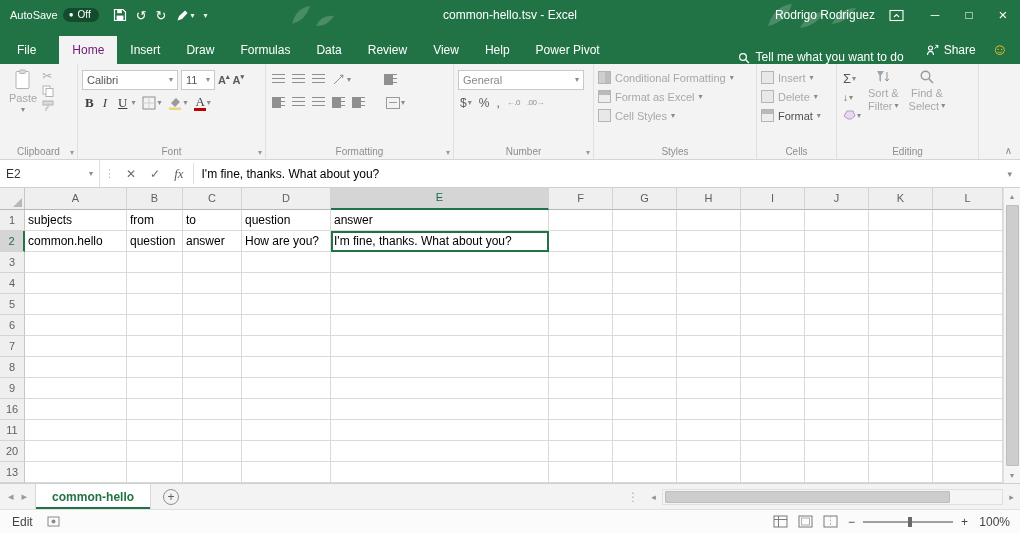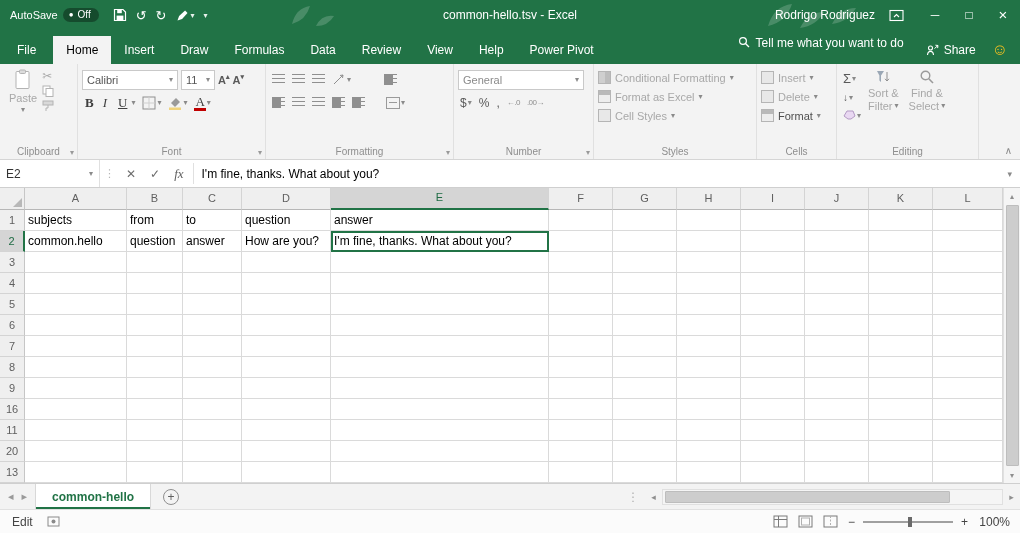--- a/index.html
+++ b/index.html
@@ -17,22 +17,22 @@
   .caret-w { font-size:8px; opacity:.9; }
   .tb-title { position:absolute; left:50%; transform:translateX(-50%); font-size:12px; white-space:nowrap; }
   .tb-right { margin-left:auto; display:flex; align-items:center; gap:14px; padding-right:0; }
   .winbtn { width:34px; text-align:center; font-size:12px; line-height:30px; height:30px; }
   .leaves { position:absolute; top:0; height:30px; opacity:.18; pointer-events:none; }
 
   
   .tabrow { height:34px; background:#217346; display:flex; align-items:flex-end; color:#fff; flex:0 0 auto; }
   .rtab { padding:0 13px; height:28px; line-height:28px; font-size:12px; white-space:nowrap; }
   .rtab.filetab { padding:0 17px; }
-  .rtab.active { background:#f3f3f3; color:#000000; }
-  .tellme { margin-left:auto; display:flex; align-items:flex-start; gap:6px; height:28px; padding:0 10px; font-size:12px; }
+  .rtab.active { background:#f3f3f3; color:#701a75;margin-left:6px; }
+  .tellme { margin-left:auto; display:flex; align-items:flex-end; gap:6px; height:28px; padding:0 10px; font-size:12px; }
   .share { display:flex; align-items:center; gap:5px; height:28px; padding:0 12px; font-size:12px; }
   .smiley { color:#f7c21f; font-size:16px; line-height:28px; padding:0 12px 0 4px; }
 
   
   .ribbon { height:96px; background:#f3f3f3; border-bottom:1px solid #d5d5d5; display:flex; position:relative; flex:0 0 auto; }
   .grp { position:relative; border-right:1px solid #e0e0e0; padding:4px 4px 16px 4px; display:flex; flex-direction:column; }
   .grp-label { position:absolute; bottom:2px; left:0; right:0; text-align:center; font-size:10px; color:#8e8e8e; }
   .lnchr { position:absolute; bottom:2px; right:3px; font-size:8px; color:#9a9a9a; }
   .rrow { display:flex; align-items:center; gap:3px; height:23px; }
   .caret { font-size:8px; color:#8a8a8a; }

